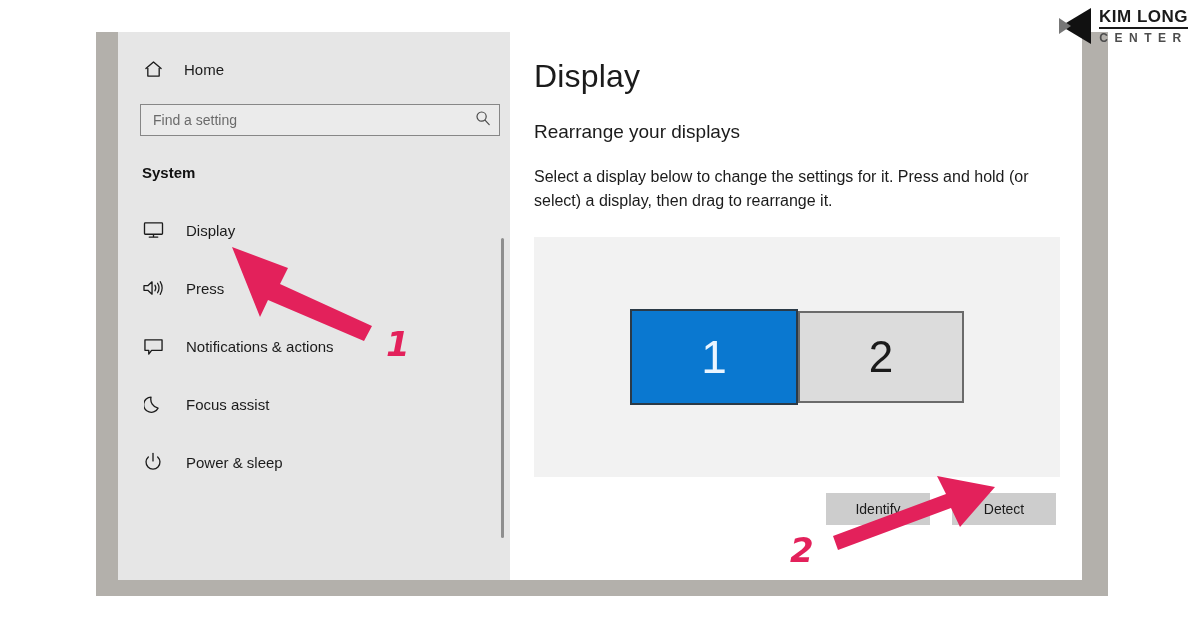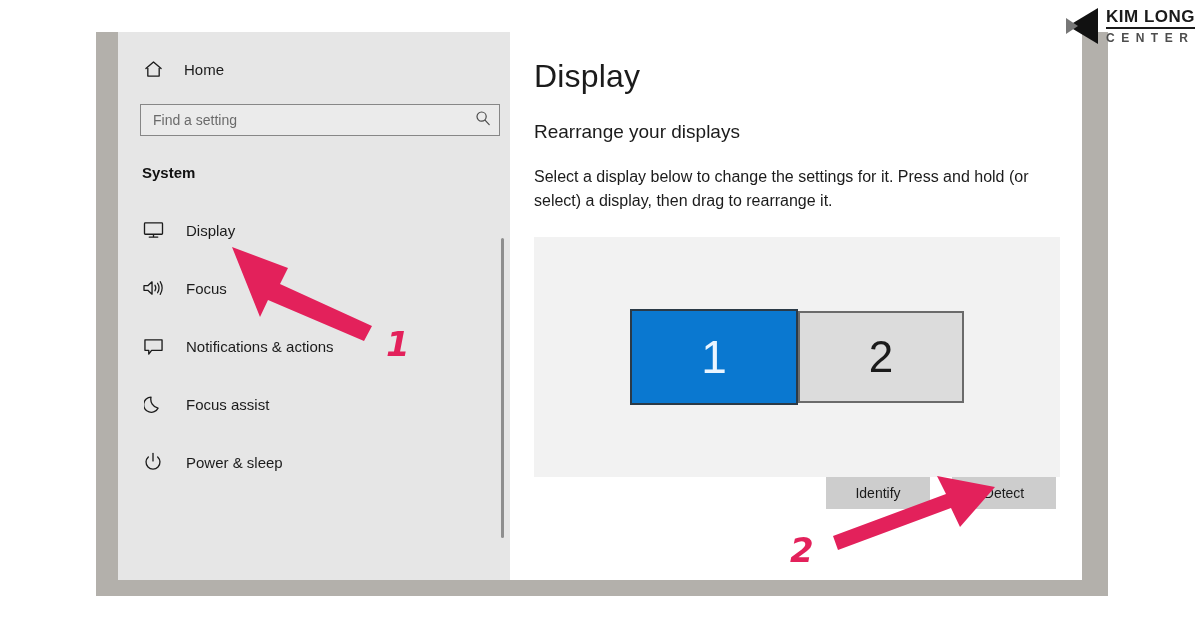--- a/index.html
+++ b/index.html
@@ -12,21 +12,21 @@
     background: #ffffff;
     font-family: "Liberation Sans", sans-serif;
     overflow: hidden;
     position: relative;
   }
 
   
   .watermark {
     position: absolute;
     top: 6px;
-    right: 5px;
+    right: 12px;
     display: flex;
     align-items: center;
     gap: 6px;
     z-index: 40;
   }
   .wm-chevron { display:block; }
   .wm-text {
     display: flex;
     flex-direction: column;
     line-height: 1;
@@ -38,21 +38,21 @@
     letter-spacing: 0.5px;
     padding-bottom: 2px;
     border-bottom: 2px solid #1a1a1a;
   }
   .wm-bottom {
     font-size: 12px;
     font-weight: bold;
     color: #4d4d4d;
     letter-spacing: 6.5px;
     padding-top: 3px;
-    text-align: left;
+    text-align: center;
   }
 
   
   .frame-outer {
     position: absolute;
     left: 96px;
     top: 32px;
     width: 1012px;
     height: 564px;
     background: #b3b0ab;
@@ -208,20 +208,21 @@
   .mon-2 {
     width: 166px;
     height: 92px;
     background: #dcdcdc;
     border: 2px solid #6b6b6b;
     color: #1b1b1b;
     font-size: 44px;
     margin-top: 2px;
   }
   .btn-row {
+    margin-top: 16px;
     display: flex;
     justify-content: flex-end;
     gap: 22px;
     padding-right: 4px;
   }
   .btn {
     width: 104px;
     height: 32px;
     background: #cdcdcd;
     border: none;
@@ -320,21 +321,21 @@
 
       <div class="nav-item">
         <span class="nav-icon">
           <svg width="22" height="18" viewBox="0 0 23 19">
             <path d="M2 7 L6 7 L10.5 3 L10.5 16 L6 12 L2 12 Z" fill="none" stroke="#1b1b1b" stroke-width="1.4" stroke-linejoin="round"></path>
             <path d="M13.5 6.5 Q15.5 9.5 13.5 12.5" fill="none" stroke="#1b1b1b" stroke-width="1.3" stroke-linecap="round"></path>
             <path d="M16.3 4.5 Q19.4 9.5 16.3 14.5" fill="none" stroke="#1b1b1b" stroke-width="1.3" stroke-linecap="round"></path>
             <path d="M19.1 2.8 Q23.2 9.5 19.1 16.2" fill="none" stroke="#1b1b1b" stroke-width="1.3" stroke-linecap="round"></path>
           </svg>
         </span>
-        <span class="nav-label">Focus</span>
+        <span class="nav-label">Press</span>
       </div>
 
       <div class="nav-item">
         <span class="nav-icon">
           <svg width="21" height="19" viewBox="0 0 22 20">
             <path d="M2 3 L20 3 L20 14 L9 14 L6 18 L6 14 L2 14 Z" fill="none" stroke="#1b1b1b" stroke-width="1.4" stroke-linejoin="round"></path>
           </svg>
         </span>
         <span class="nav-label">Notifications &amp; actions</span>
       </div>

